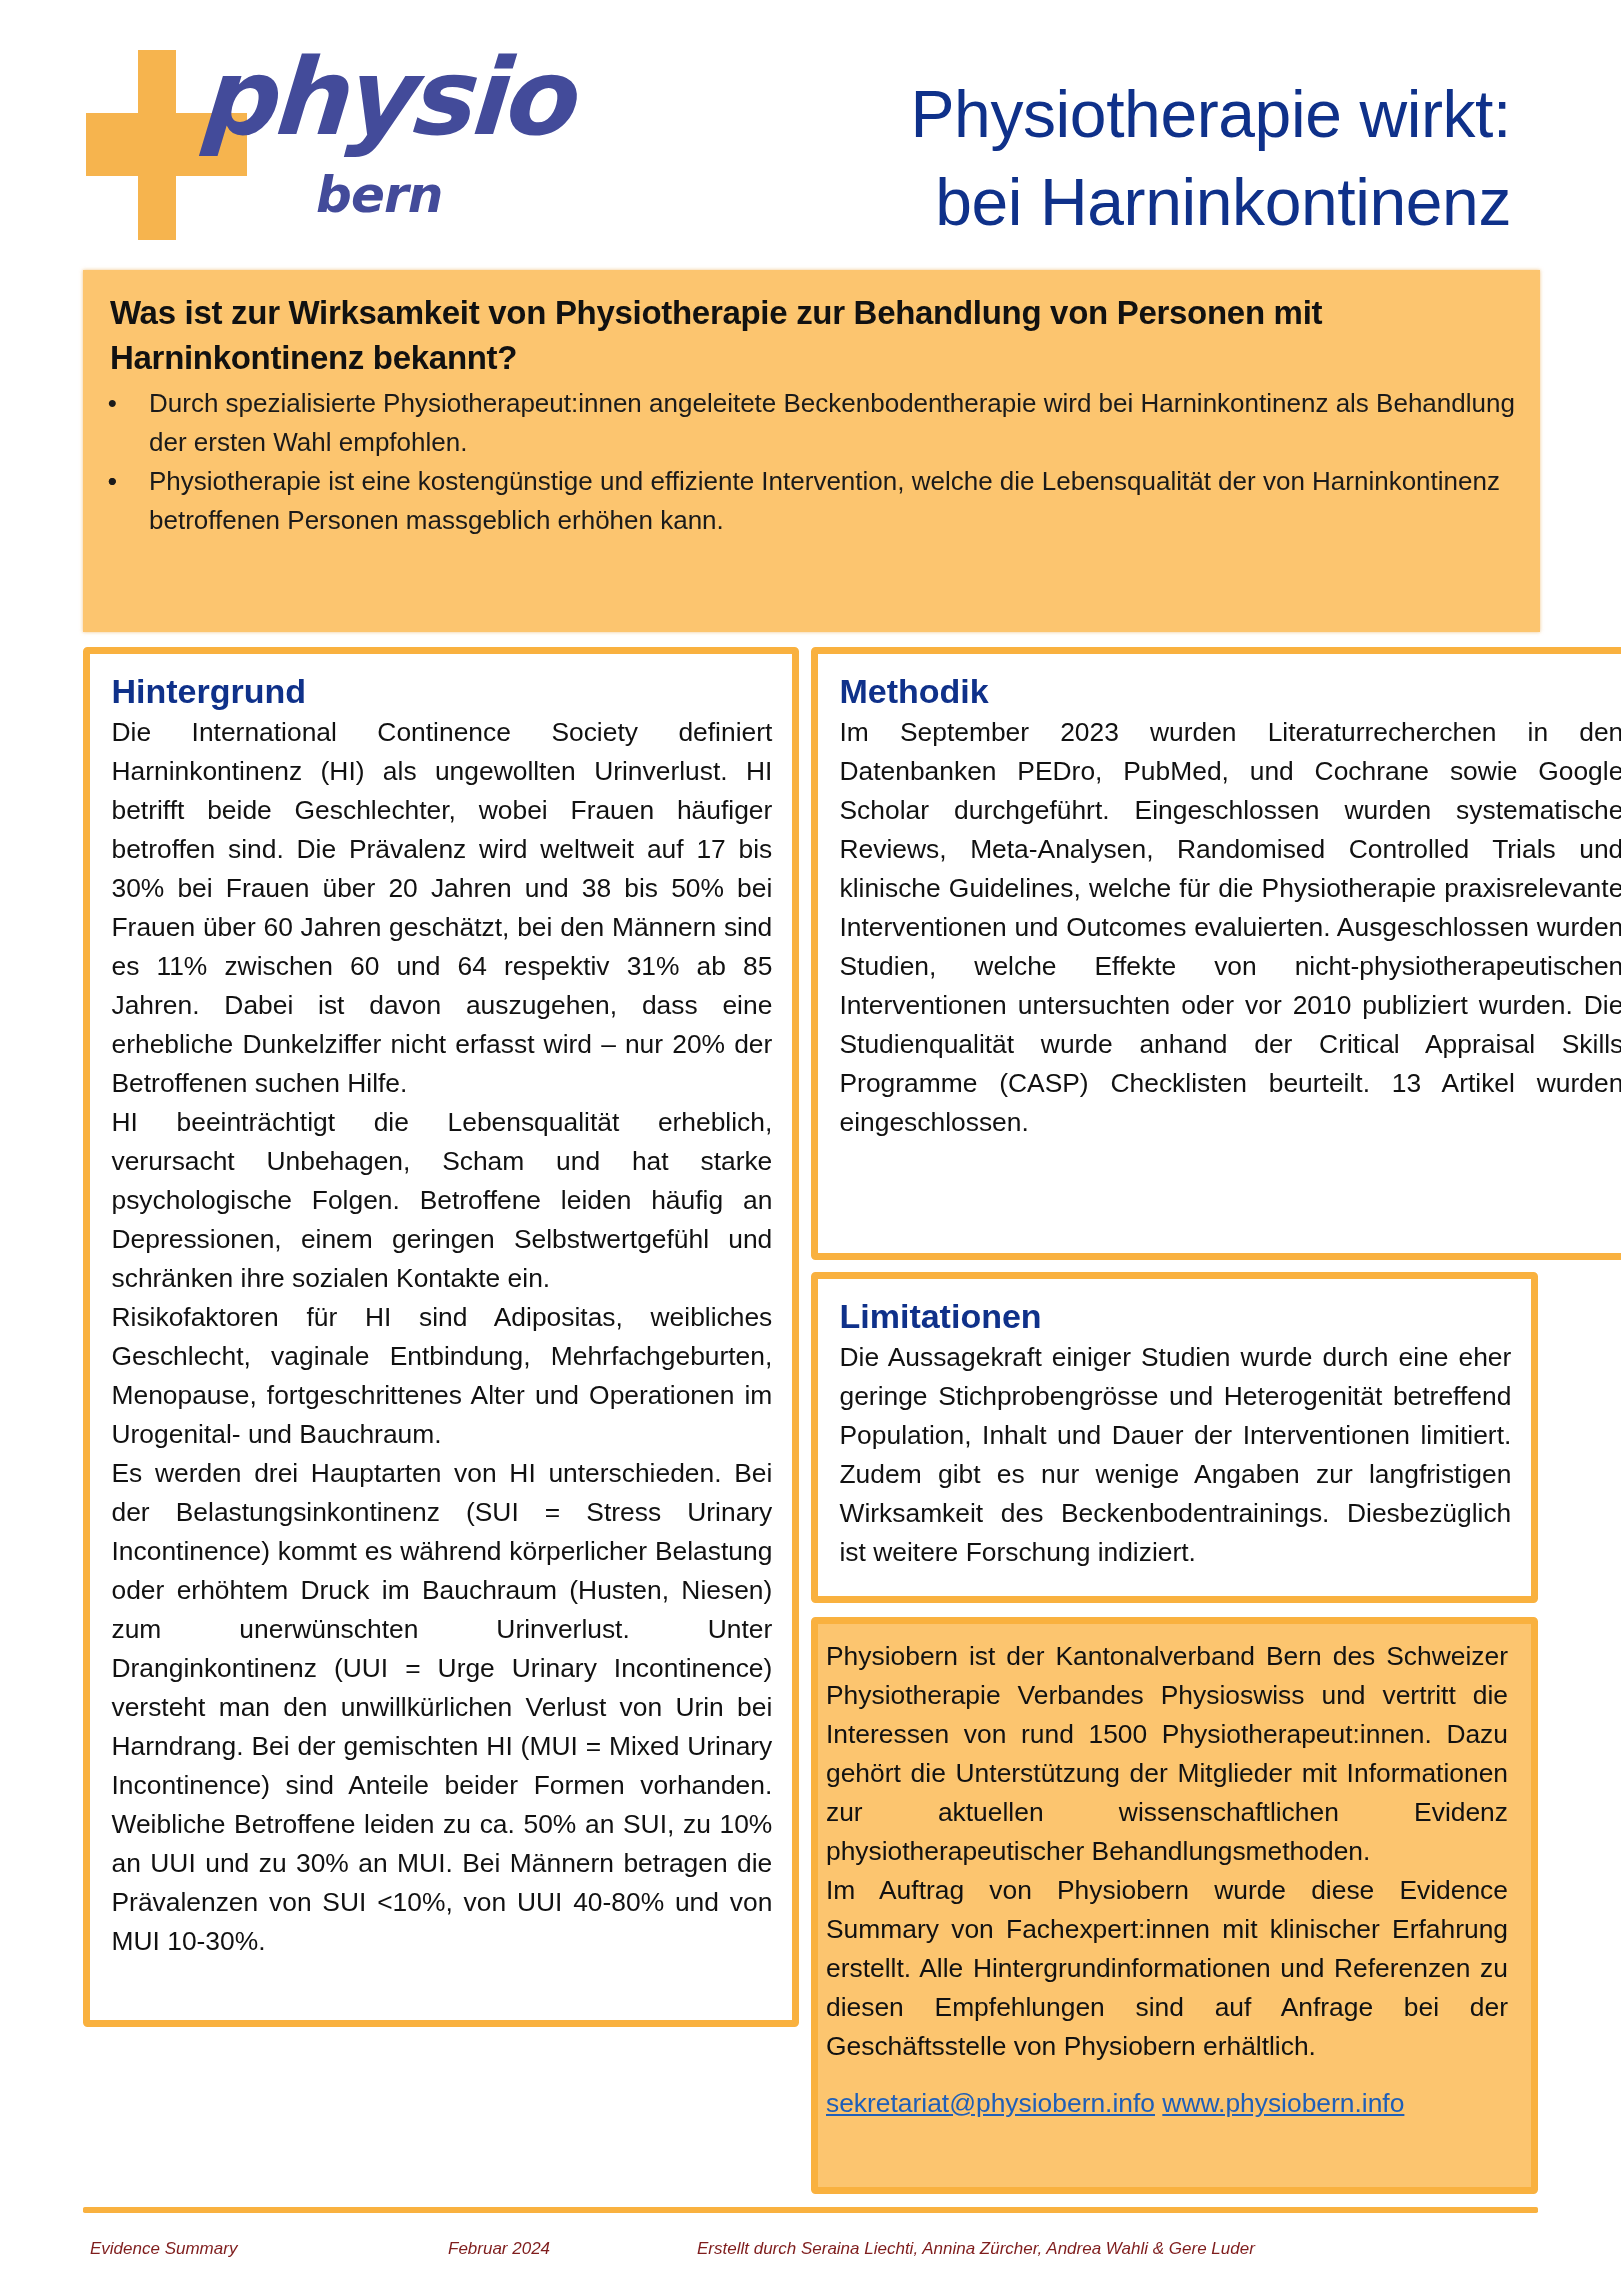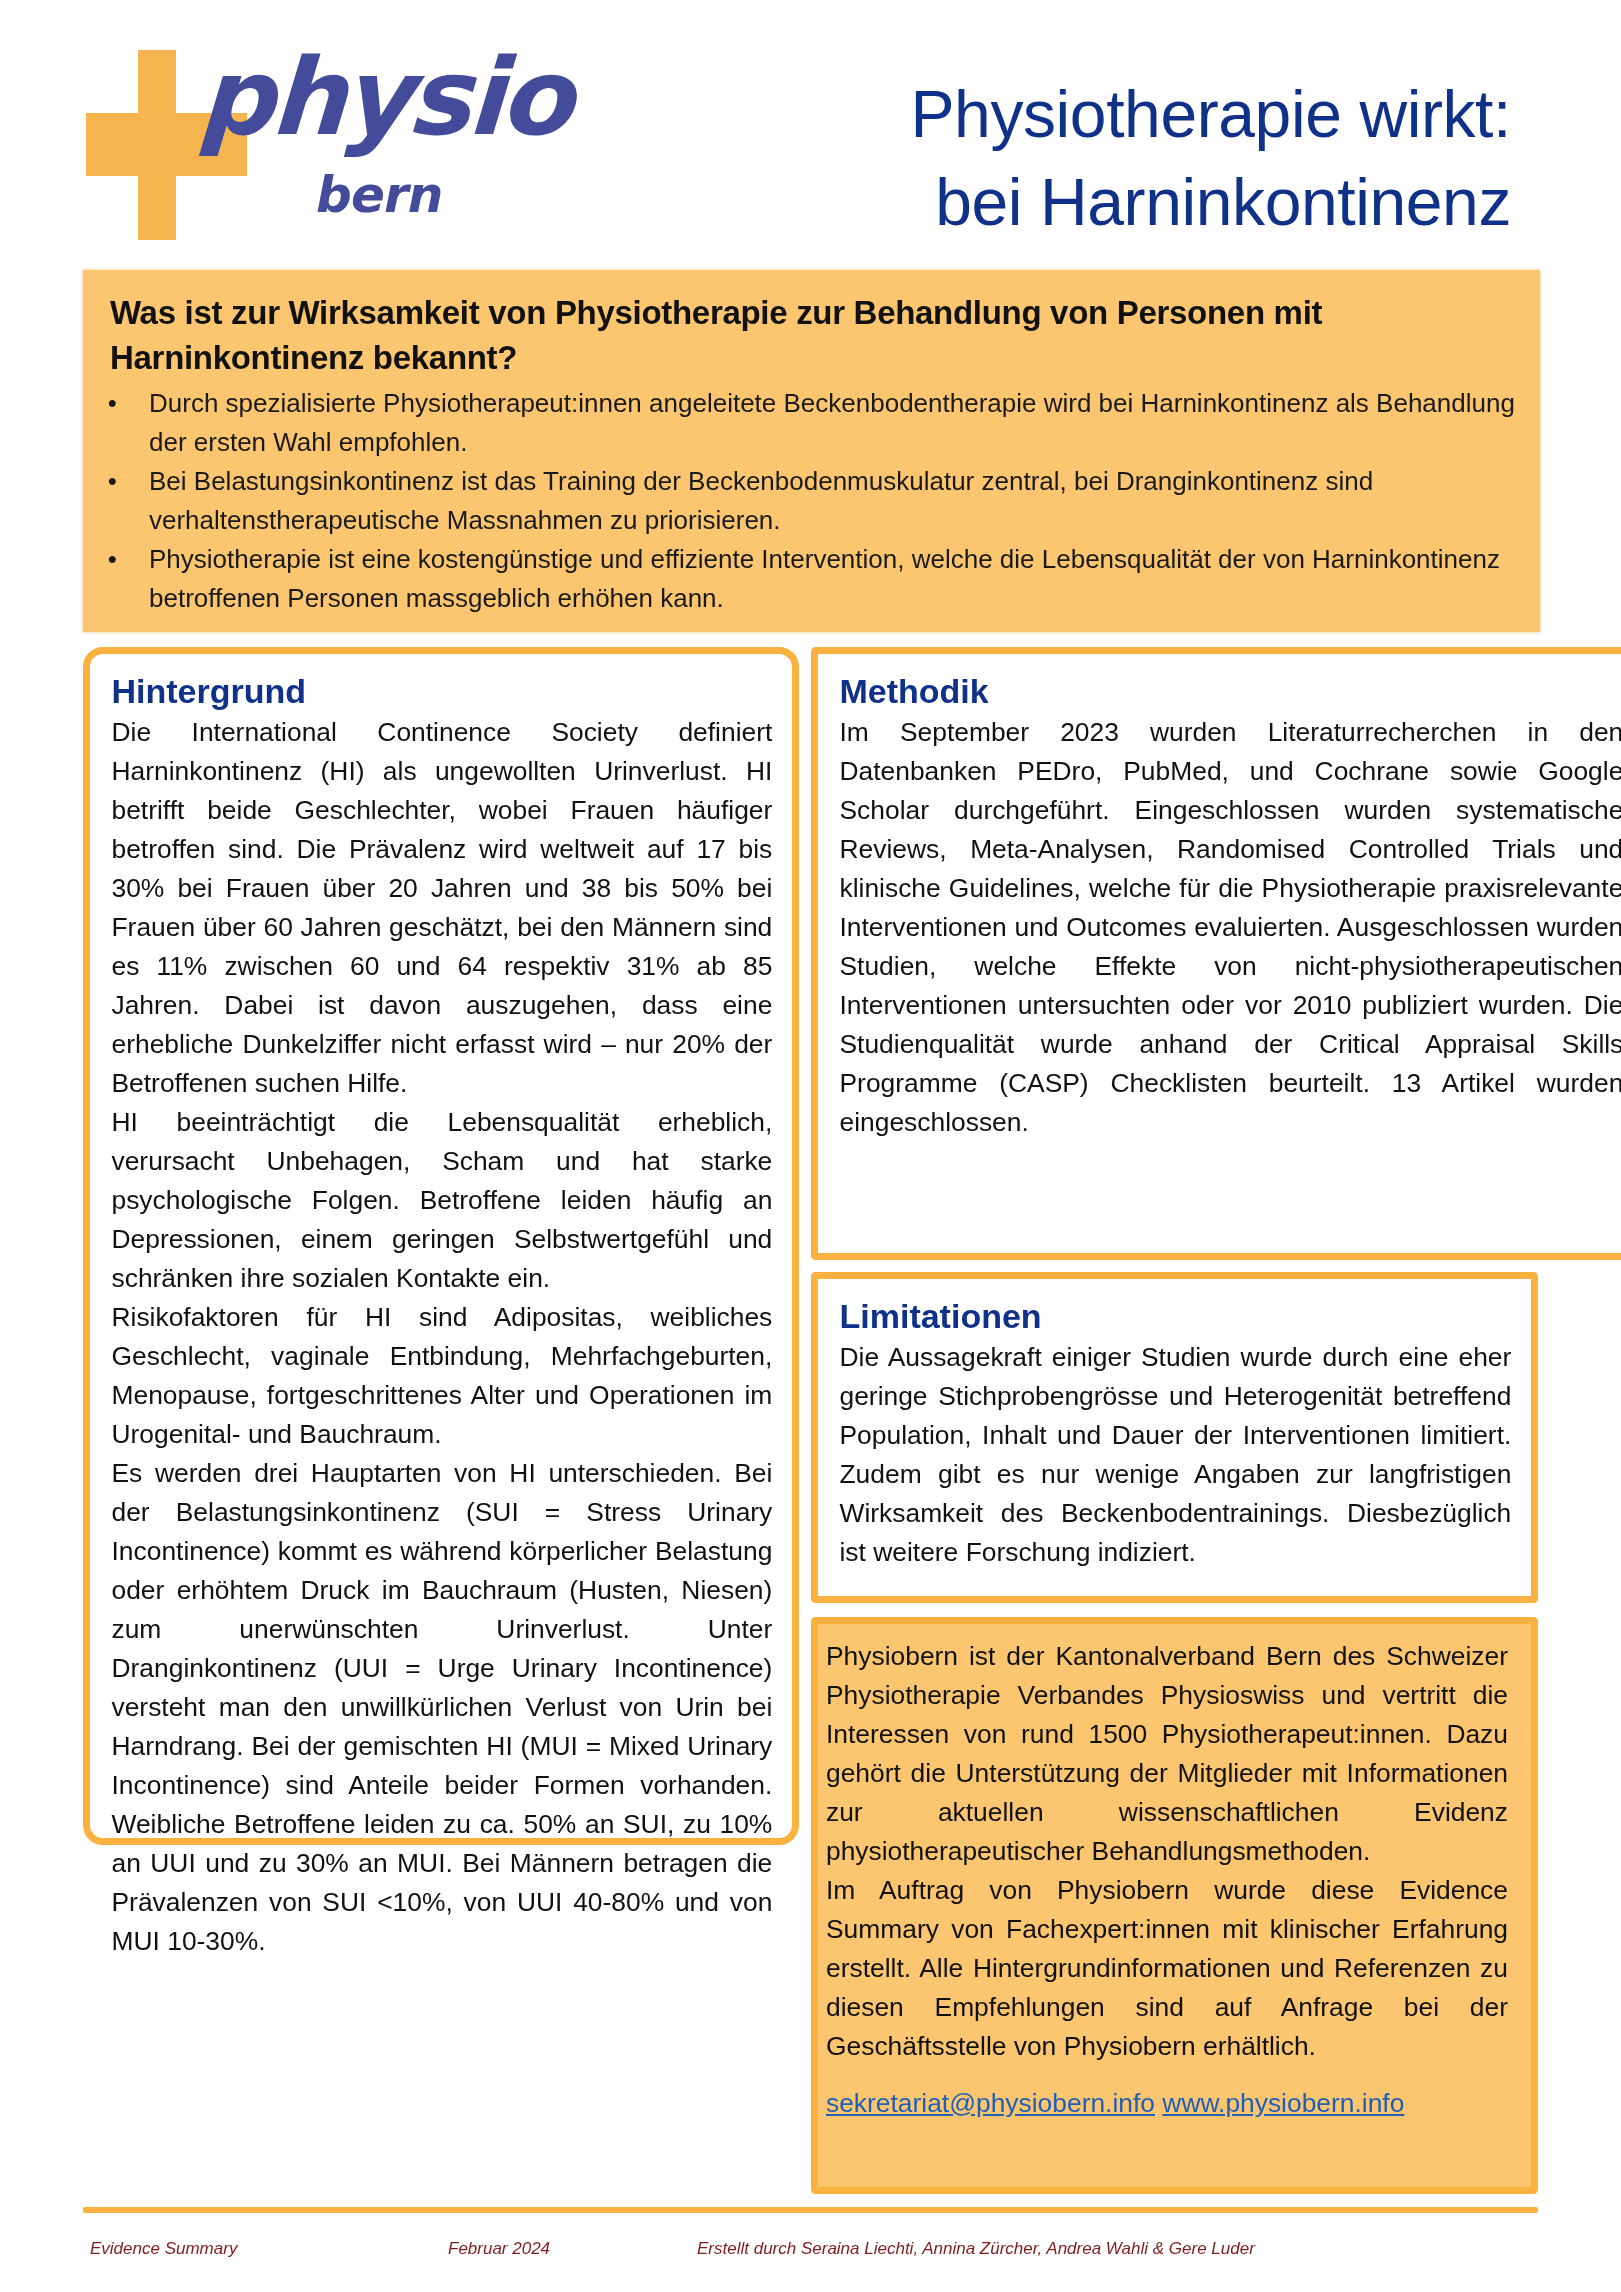--- a/index.html
+++ b/index.html
@@ -26,21 +26,21 @@
   .summary h2 { margin:4px; font-size:33px; line-height:45px; font-weight:bold; color:#111; letter-spacing:-0.3px; }
   .summary ul { list-style:none; margin:1.8px 0 0 0; padding:0; }
   .summary li { position:relative; padding-left:43px; font-size:26px; line-height:39px; color:#1a1a1a; }
   .summary li .bullet { position:absolute; left:1.8px; top:0; }
 
   
   .box { position:absolute; box-sizing:border-box; border:7.2px solid #f9b13f; border-radius:4.5px; background:#fff; }
   .box.filled { background:#fcc56f;padding-left:8px; }
   .box h3 { margin:0; font-size:34px; line-height:43px; color:#0f318a; font-weight:bold; }
   .box p { margin:0; font-size:26.4px; line-height:39px; text-align:justify; color:#111; }
-  .box-hintergrund { left:83px; top:647px; width:716px; height:1198px; padding:16px 19.7px 0 21.5px;border-radius:20px; }
+  .box-hintergrund { left:83px; top:647px; width:716px; height:1380px; padding:16px 19.7px 0 21.5px; }
   .box-methodik { left:811px; top:647px; width:839px; height:613px; padding:16px 19.7px 0 21.5px; }
   .box-limit { left:811px; top:1272px; width:727px; height:331px; padding:16px 19.7px 0 21.5px; }
   .box-info { left:811px; top:1617px; width:727px; height:577px; padding:12.5px 23px 0 21.5px; }
   .links { margin-top:18px; font-size:26.4px; line-height:39px; }
   .links a { color:#1f5fb8; text-decoration:underline; }
 
   
   .footer-rule { left:83px; top:2207px; width:1455px; height:6.3px; background:#f9b13f; border-radius:1.8px; }
   .footer { top:2234px; font-size:17px; color:#7f1d1d; line-height:29px;font-style:italic; }
   .f1 { left:90px; }
@@ -64,21 +64,20 @@
 
 <div class="abs summary">
   <h2>Was ist zur Wirksamkeit von Physiotherapie zur Behandlung von Personen mit Harninkontinenz  bekannt?</h2>
   <ul>
     <li>
       <span class="bullet">•</span>
       <span>Durch spezialisierte Physiotherapeut:innen angeleitete Beckenbodentherapie wird bei Harninkontinenz als Behandlung der ersten Wahl empfohlen.</span>
     </li>
     <li>
       <span class="bullet">•</span>
-      <span>Bei Belastungsinkontinenz ist das Training der Beckenbodenmuskulatur zentral, bei Dranginkontinenz sind verhaltenstherapeutische Massnahmen zu priorisieren.</span>
     </li>
     <li>
       <span class="bullet">•</span>
       <span>Physiotherapie ist eine kostengünstige und effiziente Intervention, welche die Lebensqualität der von Harninkontinenz betroffenen Personen massgeblich erhöhen kann.</span>
     </li>
   </ul>
 </div>
 
 <div class="box box-hintergrund">
   <h3>Hintergrund</h3>

